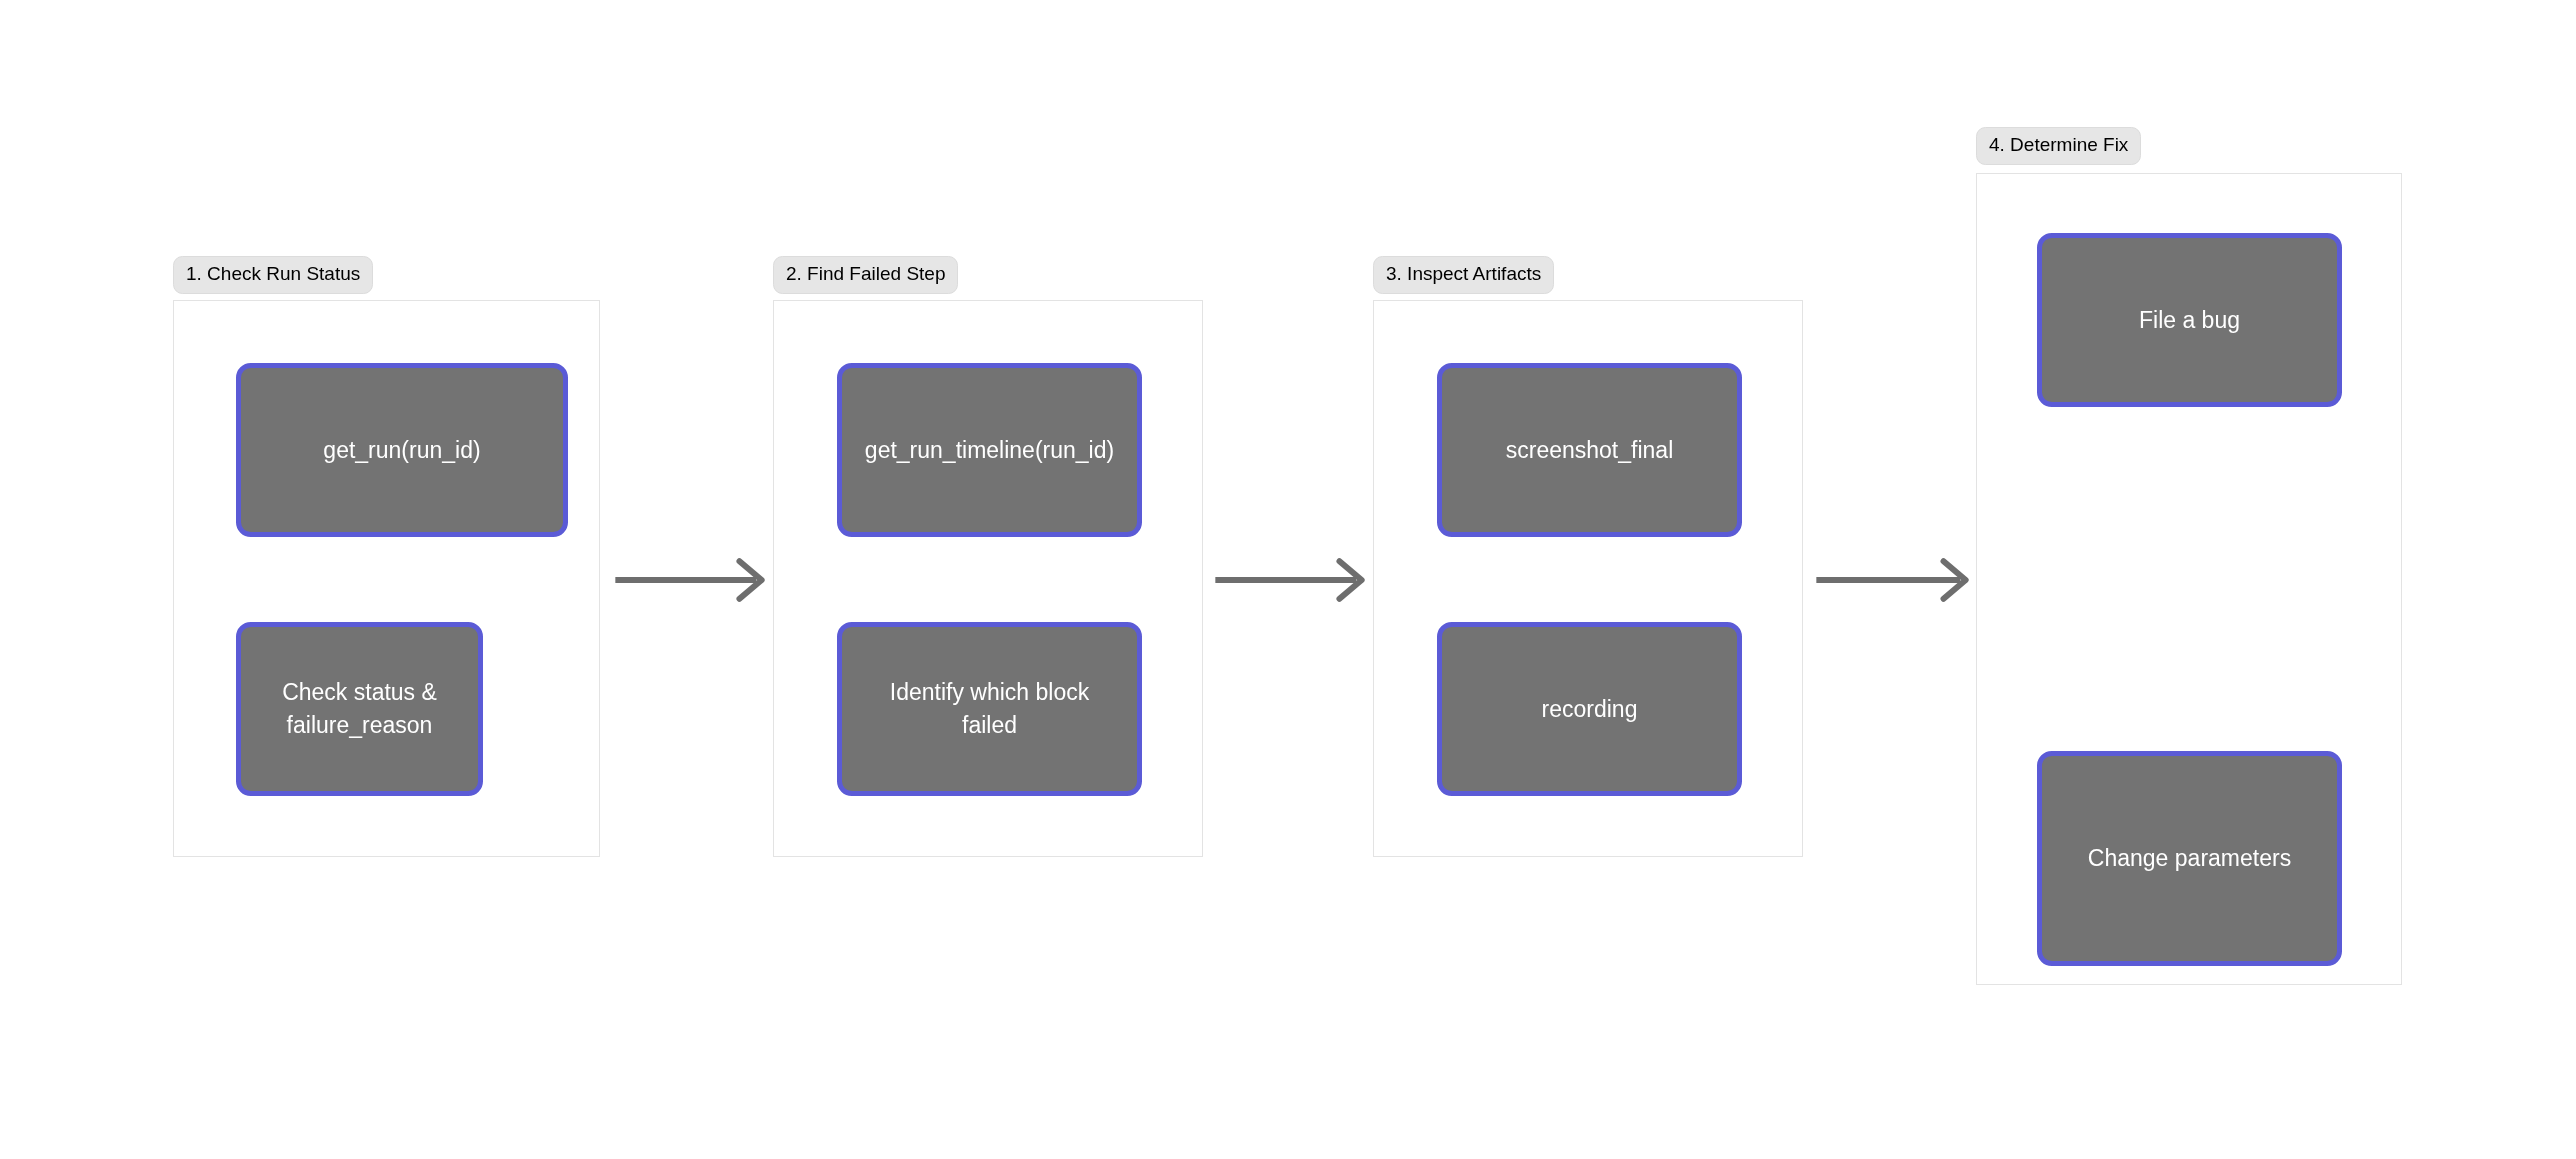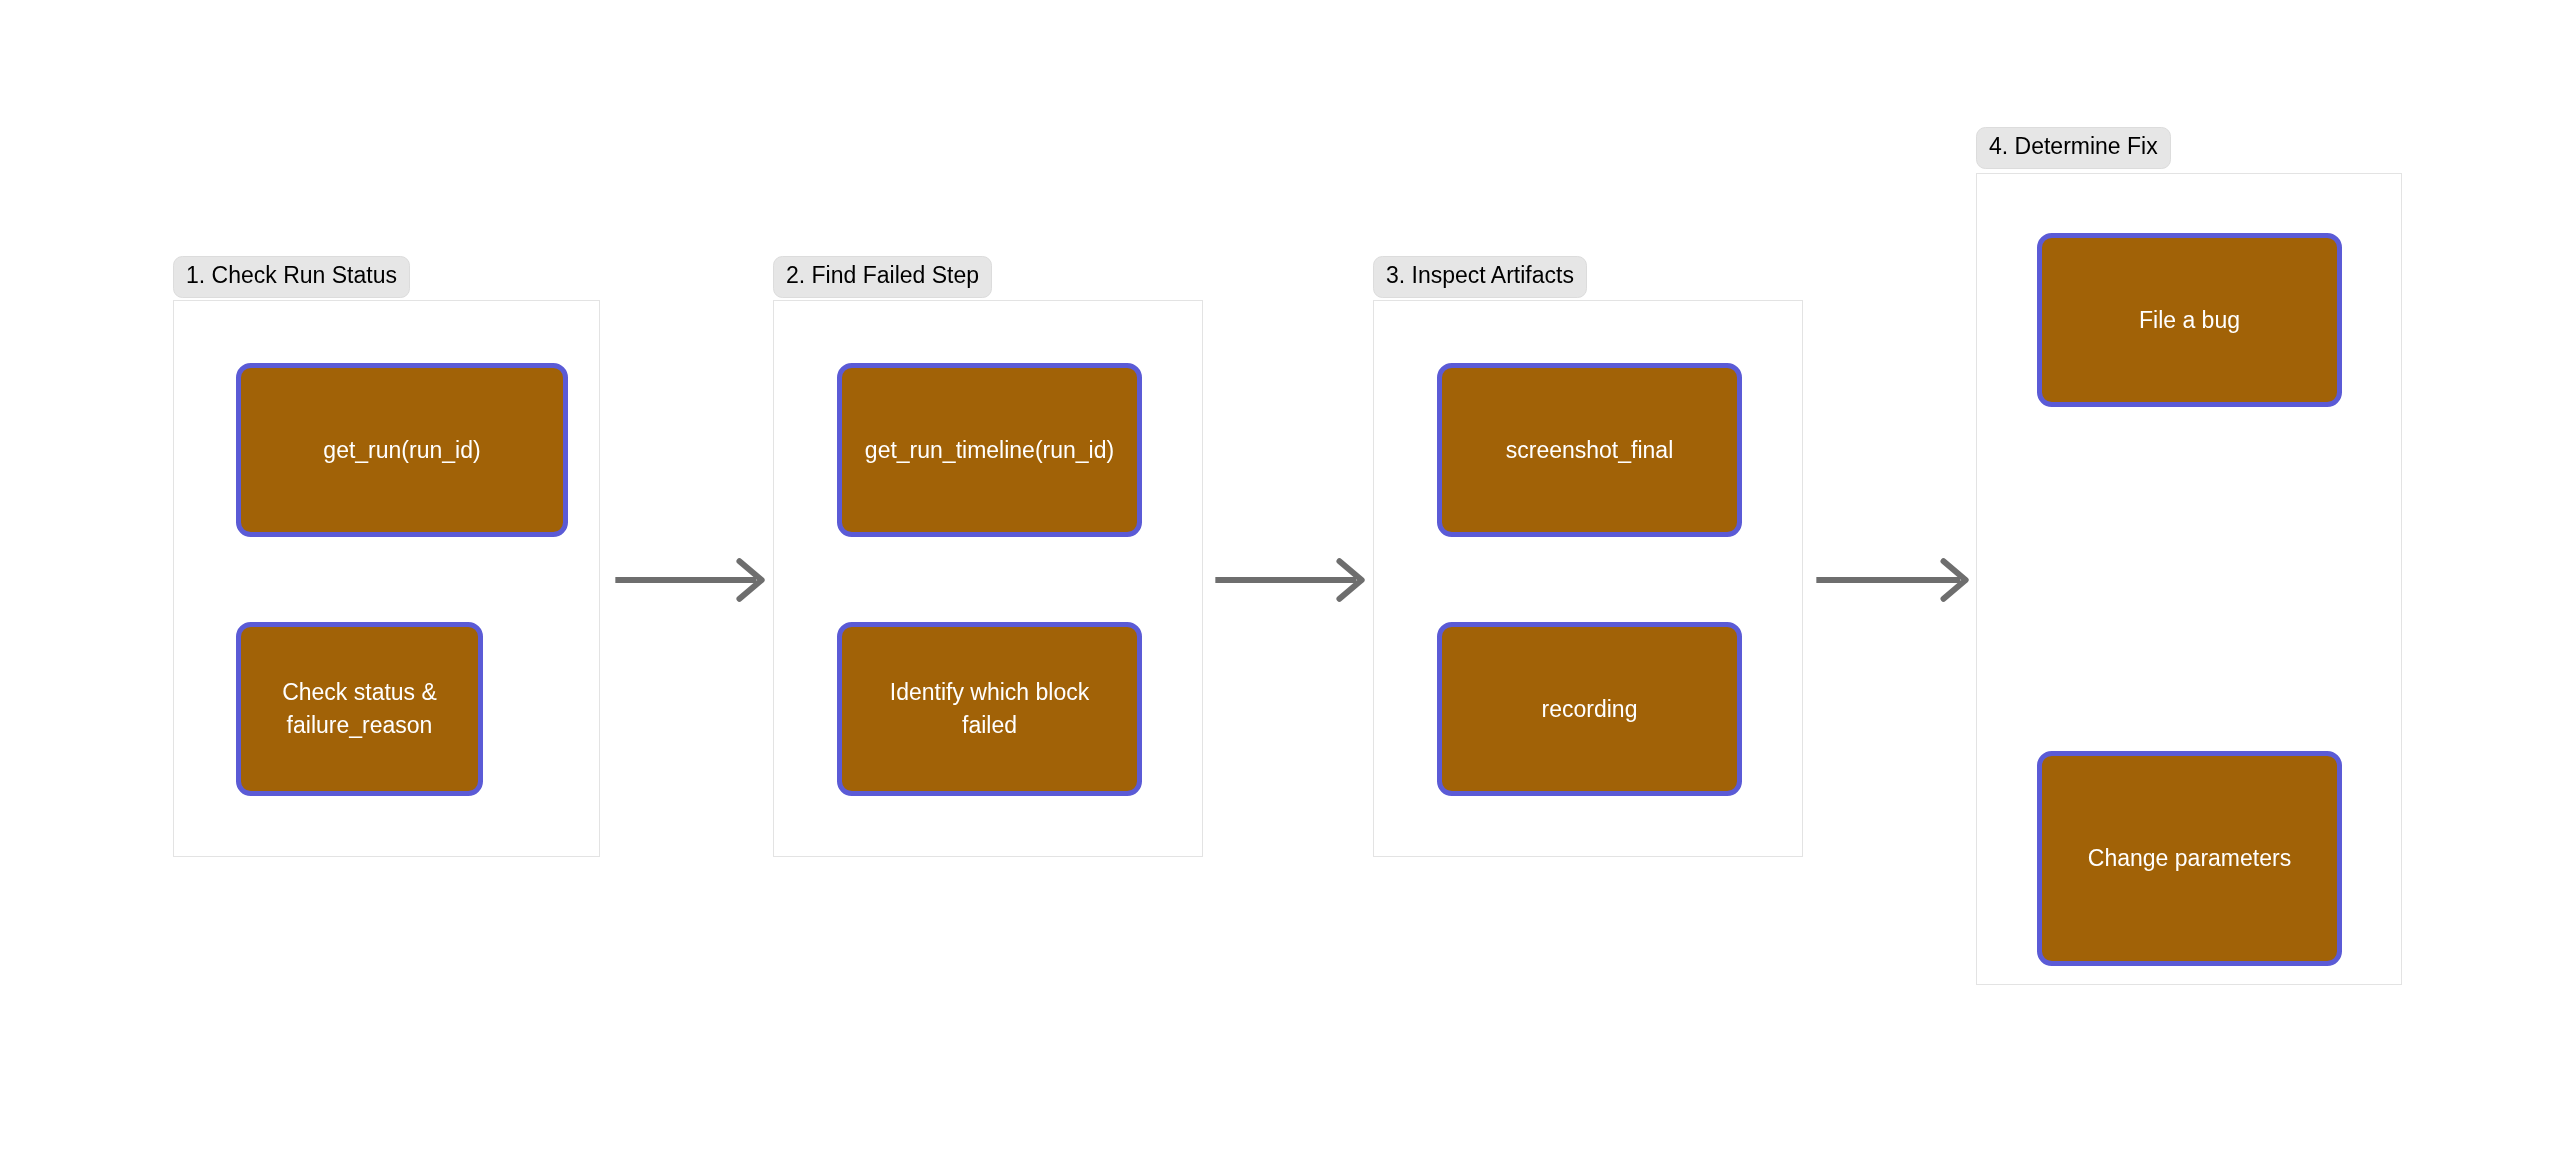--- a/index.html
+++ b/index.html
@@ -28,40 +28,40 @@
   }
 
   .group-label {
     position: absolute;
     left: 0;
     top: 0;
     background: #e6e6e6;
     border: 1.3px solid #dcdcdc;
     border-radius: 9.4px;
     color: #000000;
-    font-size: 23px;
+    font-size: 19px;
     line-height: 1;
     padding: 7.4px 12px 9.4px 12px;
     white-space: nowrap;
     box-sizing: border-box;
     font-family: "Liberation Sans", sans-serif;
   }
 
   .group-box {
     position: absolute;
     left: 0;
     background: #ffffff;
     border: 1.3px solid #e3e3e3;
     box-sizing: border-box;
   }
 
   
   .node {
     position: absolute;
-    background: #a16207;
+    background: #737373;
     border: 5.4px solid #5b5bd6;
     border-radius: 14.8px;
     box-sizing: border-box;
     display: flex;
     align-items: center;
     justify-content: center;
     text-align: center;
     color: #ffffff;
     font-size: 23px;
     line-height: 1.42;

